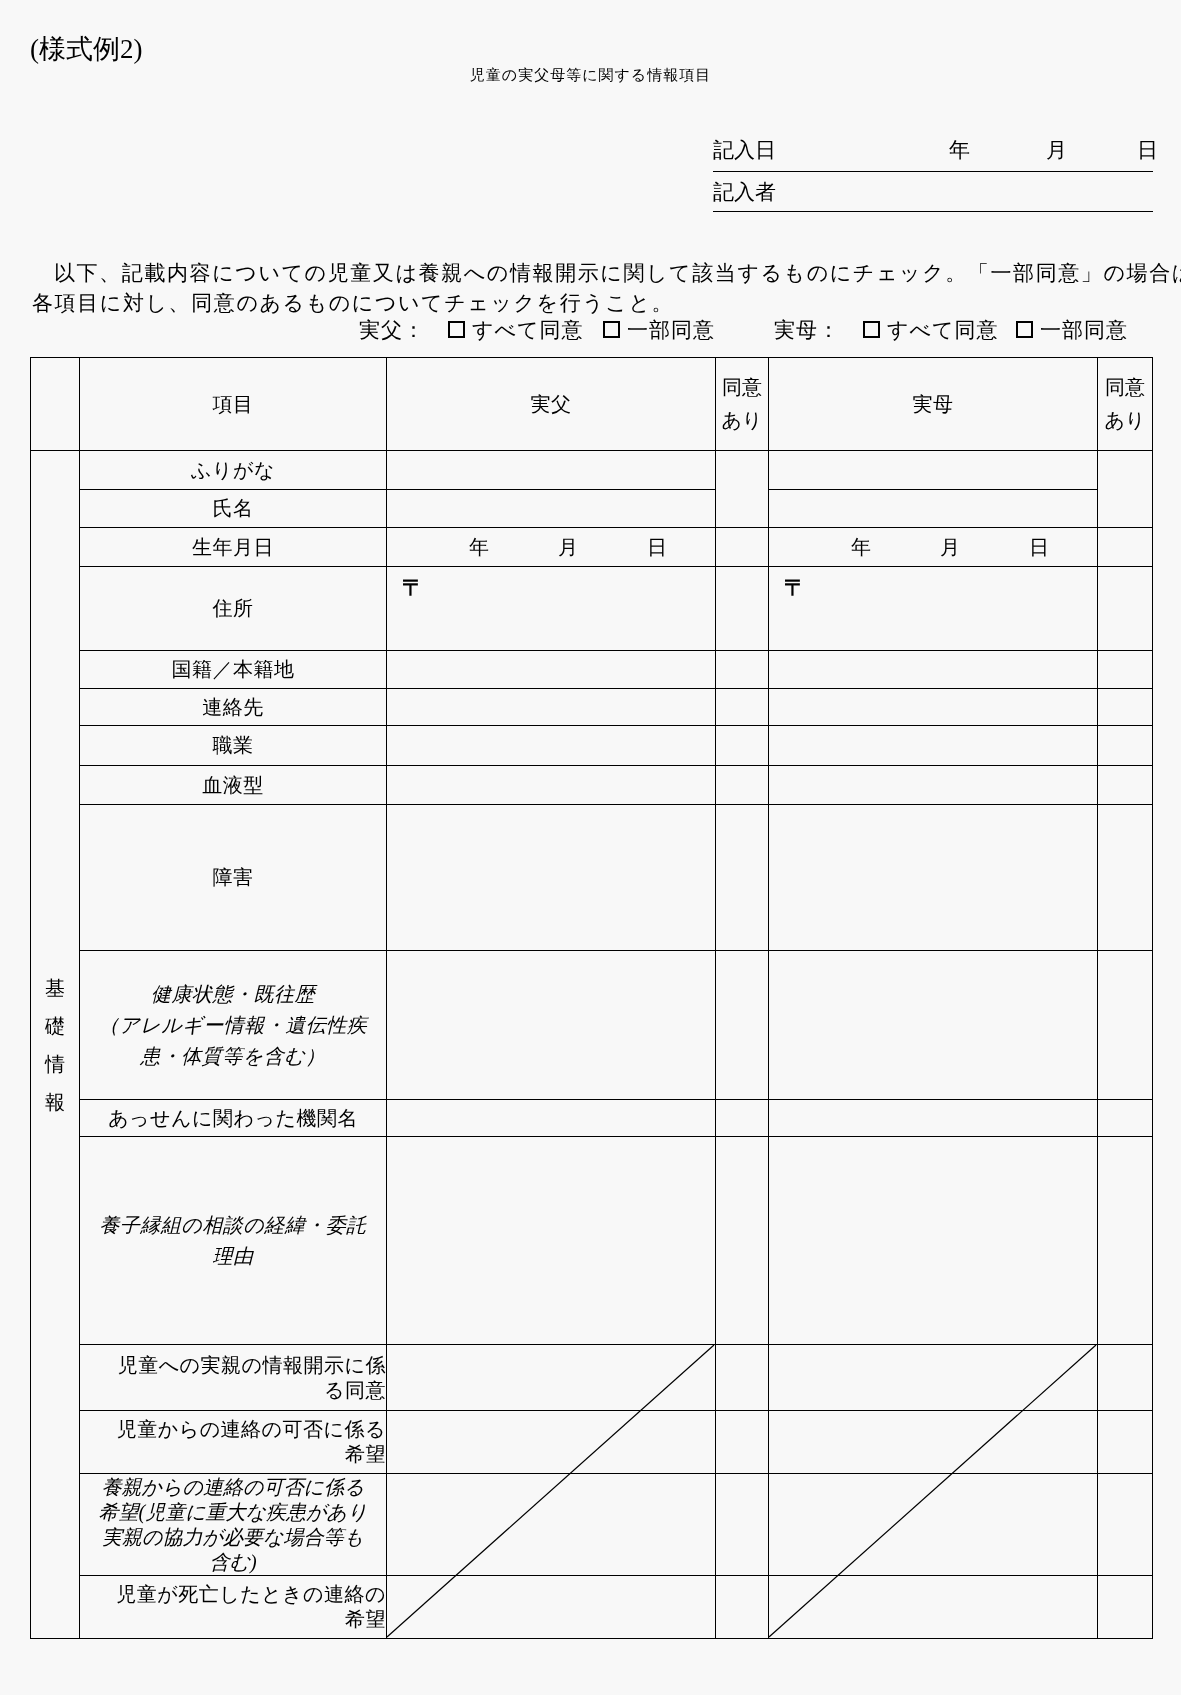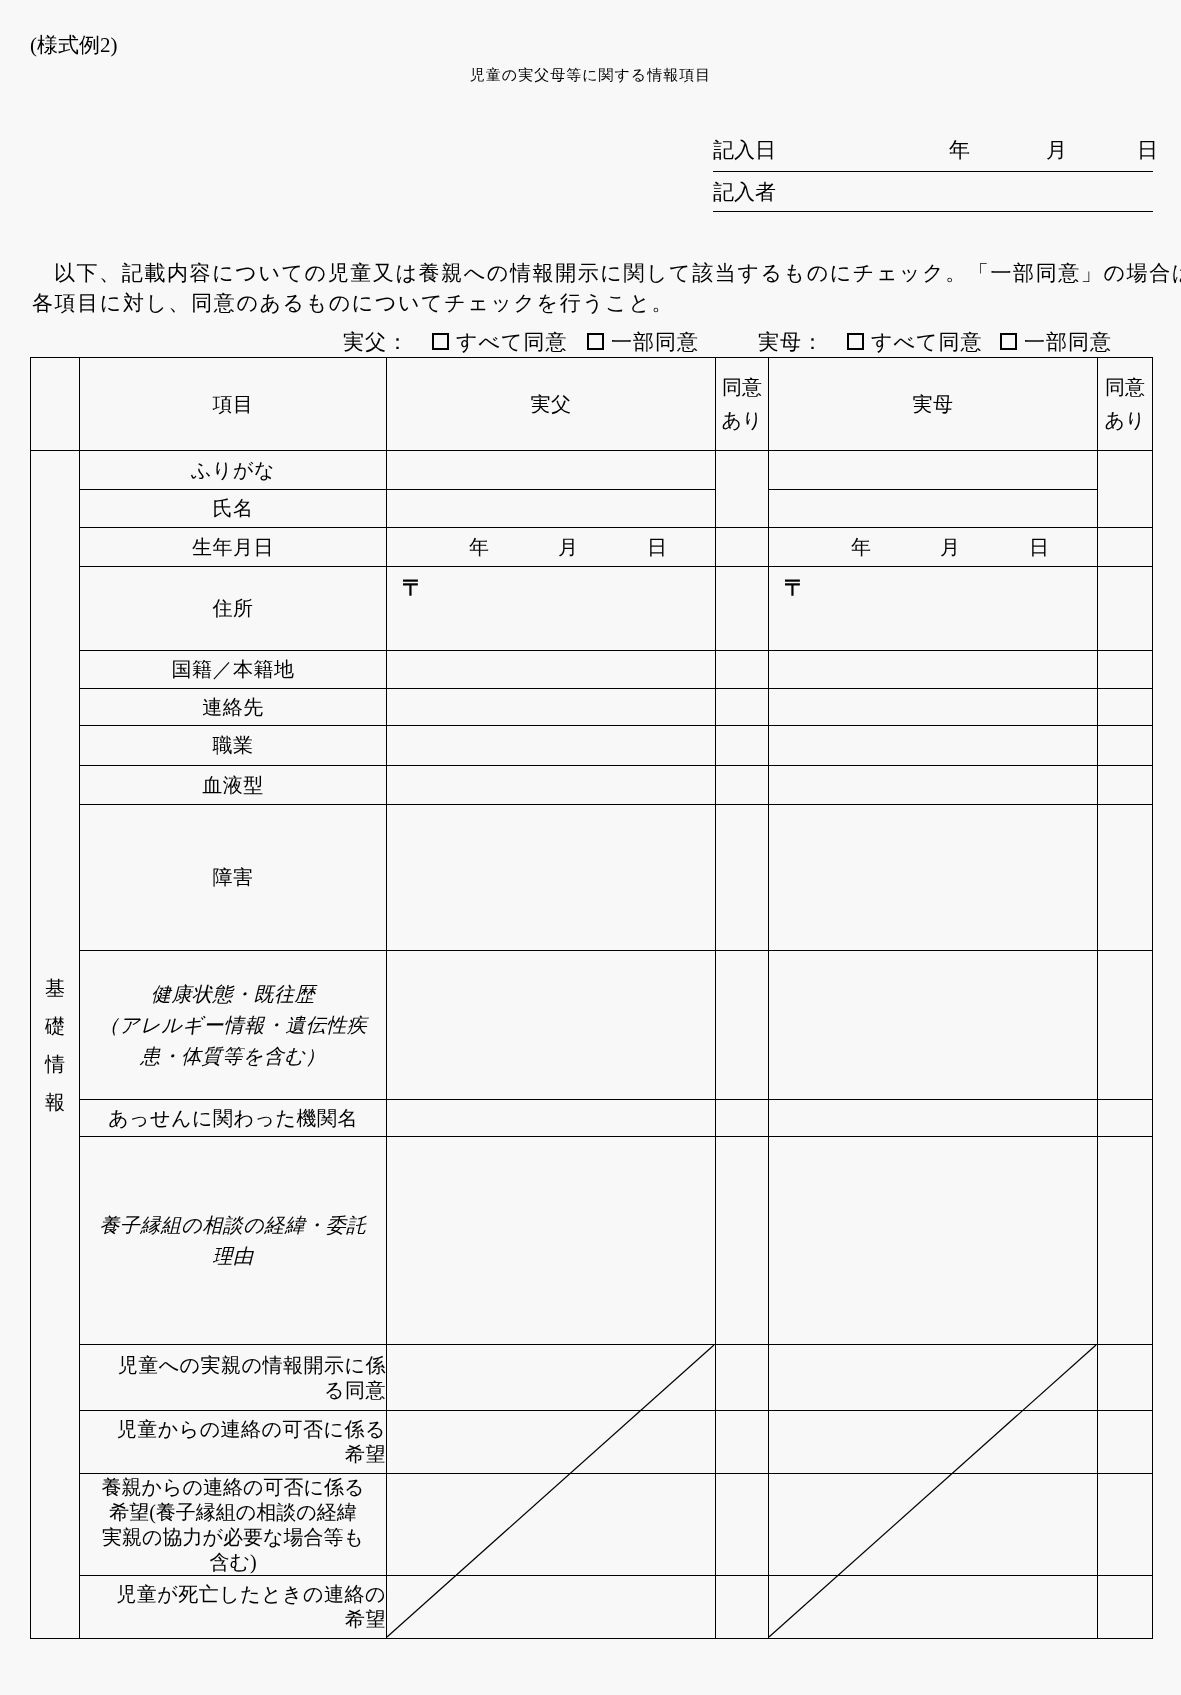--- a/index.html
+++ b/index.html
@@ -3,40 +3,40 @@
 <meta charset="utf-8">
 <style>
   html,body{margin:0;padding:0;}
   body{
     width:1181px;height:1695px;position:relative;
     background:#f8f8f8;color:#000;
     font-family:"Liberation Serif","DejaVu Serif",serif;
     -webkit-font-smoothing:none;
   }
   .abs{position:absolute;white-space:nowrap;}
-  .form-code{left:30px;top:31px;font-size:21px;}
+  .form-code{left:30px;top:31px;font-size:27px;}
   .doc-title{left:0;top:66px;width:1181px;text-align:center;font-size:15px;letter-spacing:1px;}
   .entry-label{font-size:21px;}
   .entry-line{border-bottom:1px solid #000;height:0;width:440px;left:713px;}
   .instr{left:32px;top:258px;font-size:21px;letter-spacing:1.6px;line-height:30px;}
   .instr .indent{text-indent:22px;}
-  .consent-bar-item{top:328px;font-size:21px;letter-spacing:1px;}
+  .consent-bar-item{top:316px;font-size:21px;letter-spacing:1px;margin-left:16px;}
   .cb{display:inline-block;width:13px;height:13px;border:2px solid #000;margin-right:7px;vertical-align:-1px;background:transparent;}
   table.main{
     position:absolute;left:30px;top:357px;
     border-collapse:collapse;table-layout:fixed;
     font-size:20px;
   }
   table.main td{border:1px solid #000;padding:0;text-align:center;vertical-align:middle;overflow:hidden;}
   .side-cell div{line-height:38px;font-size:20px;}
   .hdr{line-height:33px;}
   .lbl{letter-spacing:0.5px;}
   .lines2 div{line-height:25px;text-align:right;}
   .lines3 div{line-height:31px;font-style:italic;}
-  .lines4 div{line-height:25px;letter-spacing:0;}
+  .lines4 div{line-height:25px;letter-spacing:0;font-style:italic;}
   .addr{vertical-align:top !important;text-align:left !important;padding:6px 0 0 15px !important;font-size:22px;font-weight:bold;}
   .ymd{display:flex;justify-content:space-between;padding:0 48px 0 82px;}
   .overlay{position:absolute;left:0;top:0;pointer-events:none;}
   .fill{background:transparent;}
 </style>
 </head>
 <body>
 
 <div class="abs form-code">(様式例2)</div>
 
@@ -209,21 +209,21 @@
       <div>希望</div>
     </td>
     <td class="fill"></td>
     <td class="fill"></td>
     <td class="fill"></td>
     <td class="fill"></td>
   </tr>
   <tr style="height:102px">
     <td class="lbl lines4">
       <div>養親からの連絡の可否に係る</div>
-      <div>希望(養子縁組の相談の経緯</div>
+      <div>希望(児童に重大な疾患があり</div>
       <div>実親の協力が必要な場合等も</div>
       <div>含む)</div>
     </td>
     <td class="fill"></td>
     <td class="fill"></td>
     <td class="fill"></td>
     <td class="fill"></td>
   </tr>
   <tr style="height:63px">
     <td class="lbl lines2">

